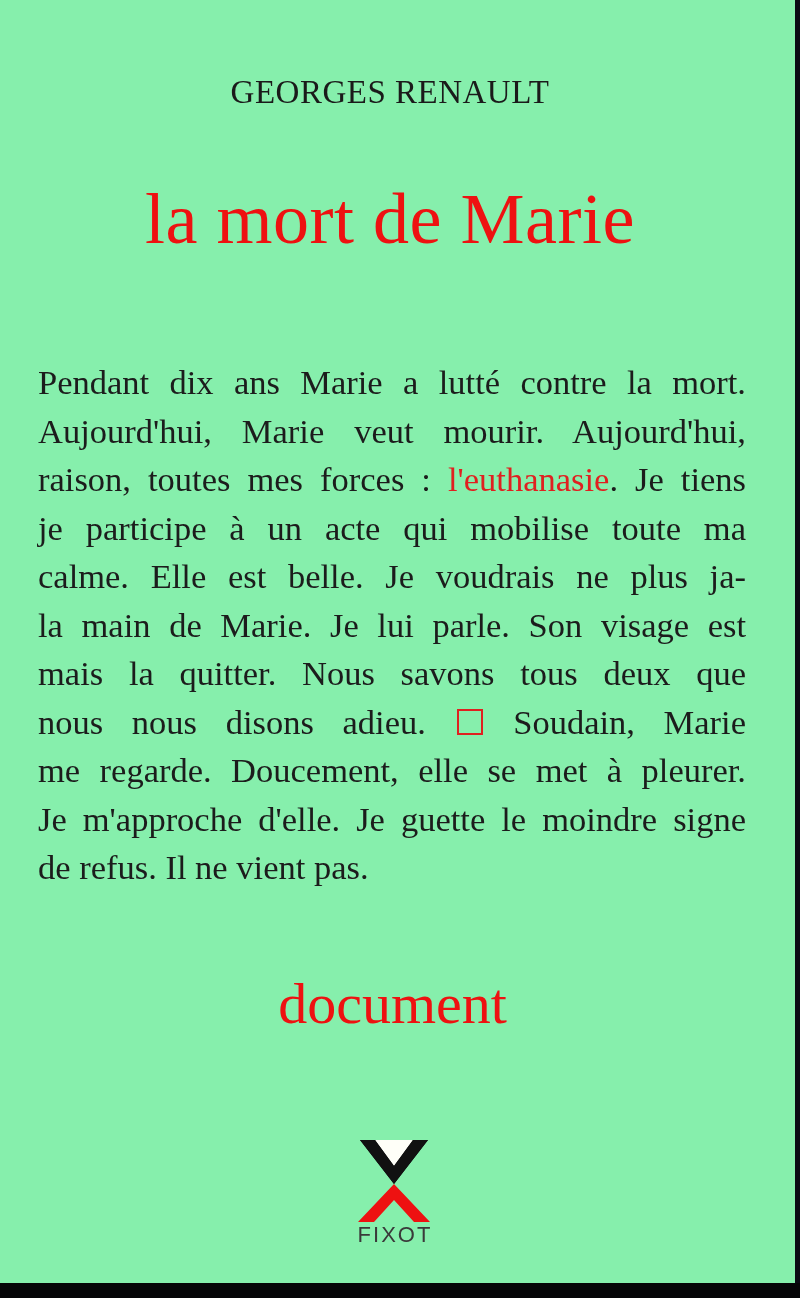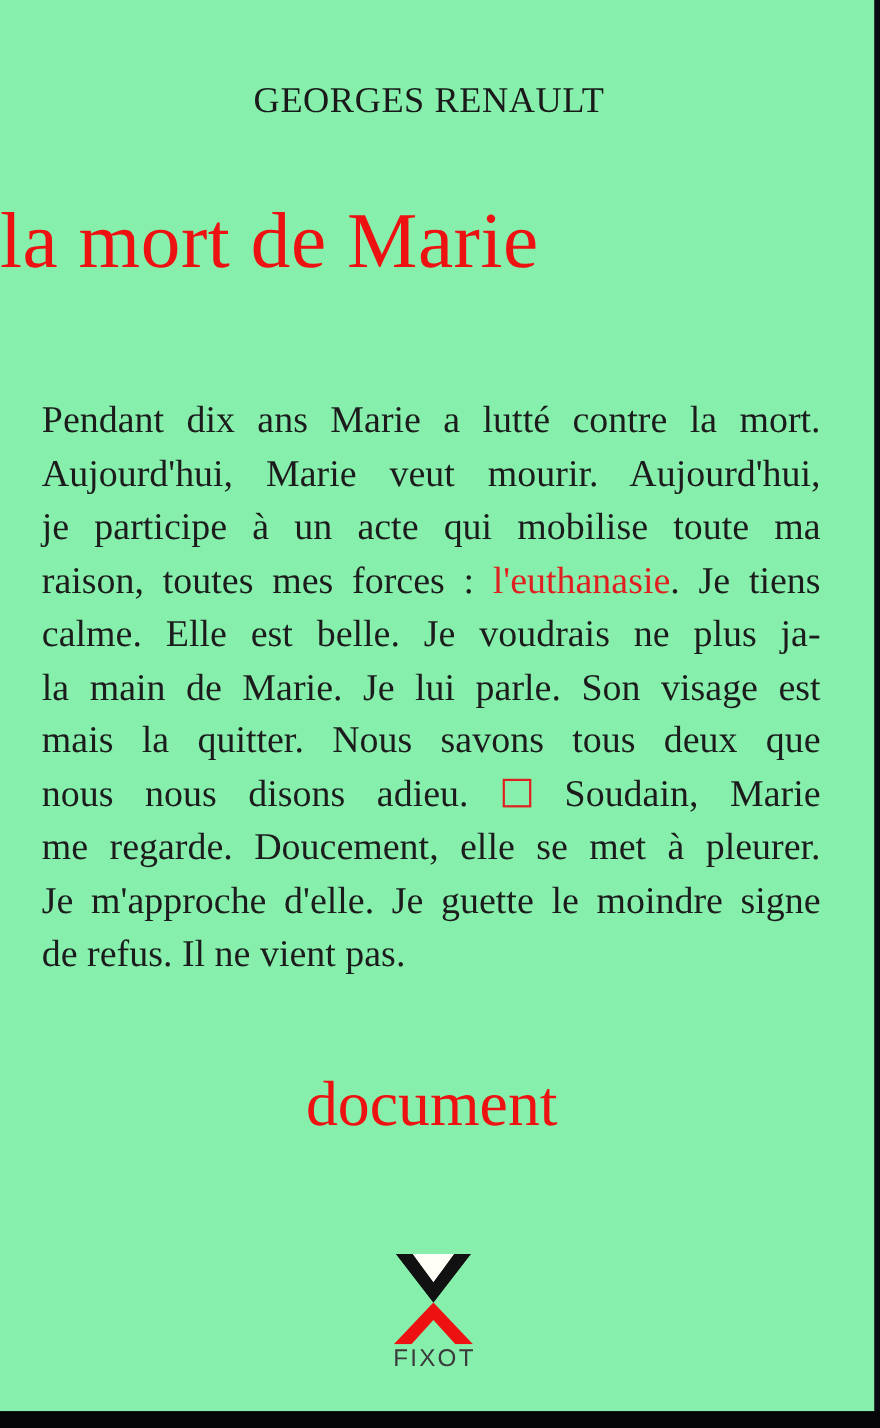--- a/index.html
+++ b/index.html
@@ -43,21 +43,21 @@
       font-family: "Liberation Serif", "DejaVu Serif", serif;
       font-size: 33px;
       letter-spacing: 0.5px;
       color: #1a1a1a;
     }
     .title {
       position: absolute;
       left: 0;
       width: 780px;
       top: 178px;
-      text-align: left;
+      text-align: center;
       font-family: "Liberation Serif", "DejaVu Serif", serif;
       font-size: 72px;
       color: #ee1111;
       letter-spacing: 0.5px;
     }
     .blurb {
       position: absolute;
       left: 38px;
       top: 358px;
       width: 708px;
@@ -118,22 +118,22 @@
 </head>
 <body>
 
 <div class="cover">
   <div class="author">GEORGES RENAULT</div>
   <div class="title">la mort de Marie</div>
 
   <div class="blurb">
     <span class="line">Pendant dix ans Marie a lutté contre la mort.</span>
     <span class="line">Aujourd'hui, Marie veut mourir. Aujourd'hui,</span>
+    <span class="line"><span>raison, toutes mes forces : </span><span class="red-word">l'euthanasie</span><span>. Je tiens</span></span>
     <span class="line">je participe à un acte qui mobilise toute ma</span>
-    <span class="line"><span>raison, toutes mes forces : </span><span class="red-word">l'euthanasie</span><span>. Je tiens</span></span>
     <span class="line">calme. Elle est belle. Je voudrais ne plus ja-</span>
     <span class="line">la main de Marie. Je lui parle. Son visage est</span>
     <span class="line">mais la quitter. Nous savons tous deux que</span>
     <span class="line"><span>nous nous disons adieu. </span><span class="square"></span><span> Soudain, Marie</span></span>
     <span class="line">me regarde. Doucement, elle se met à pleurer.</span>
     <span class="line">Je m'approche d'elle. Je guette le moindre signe</span>
     <span class="line last">de refus. Il ne vient pas.</span>
   </div>
 
   <div class="genre">document</div>

